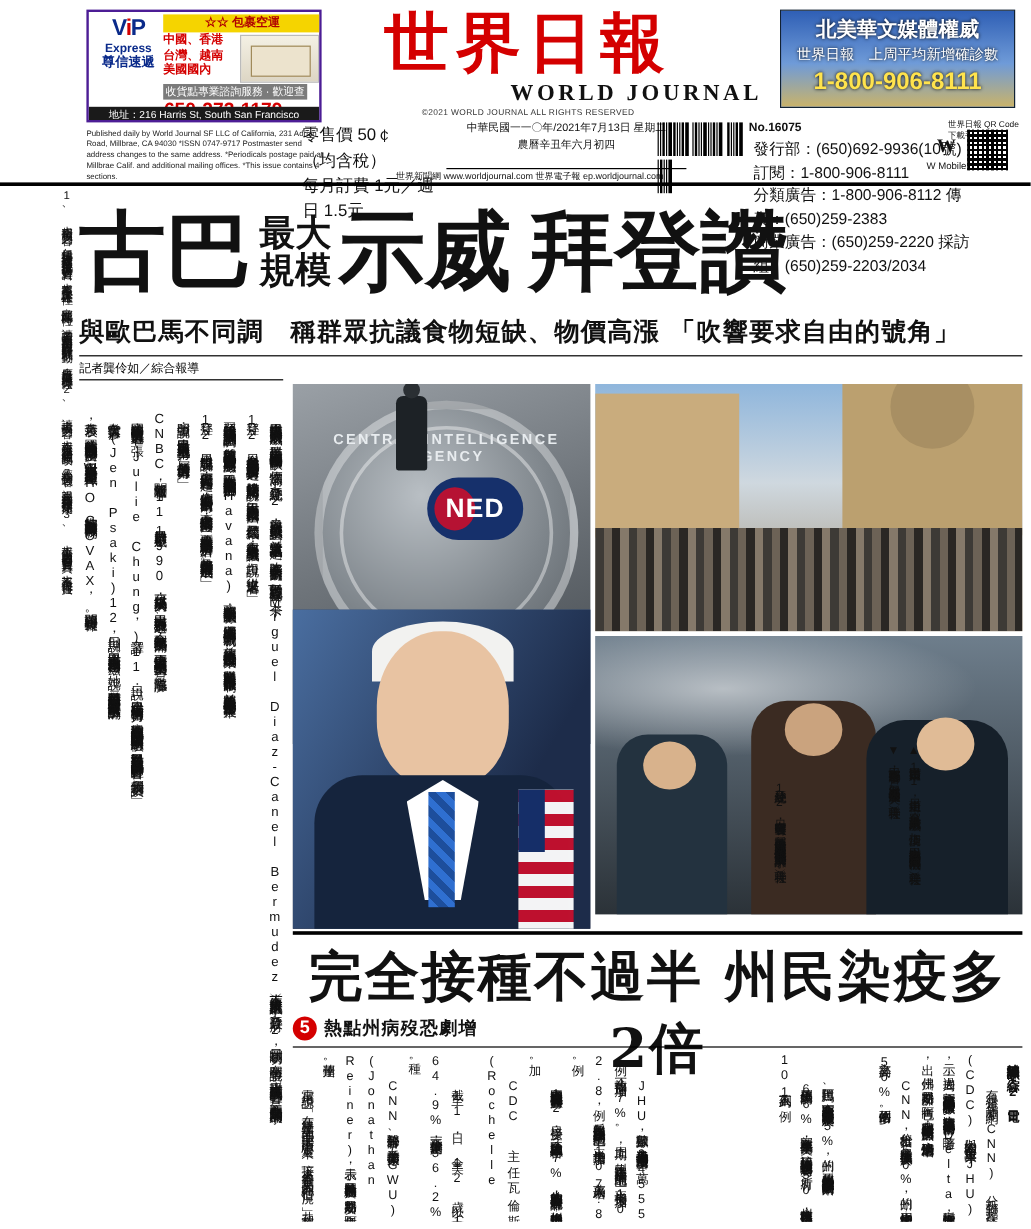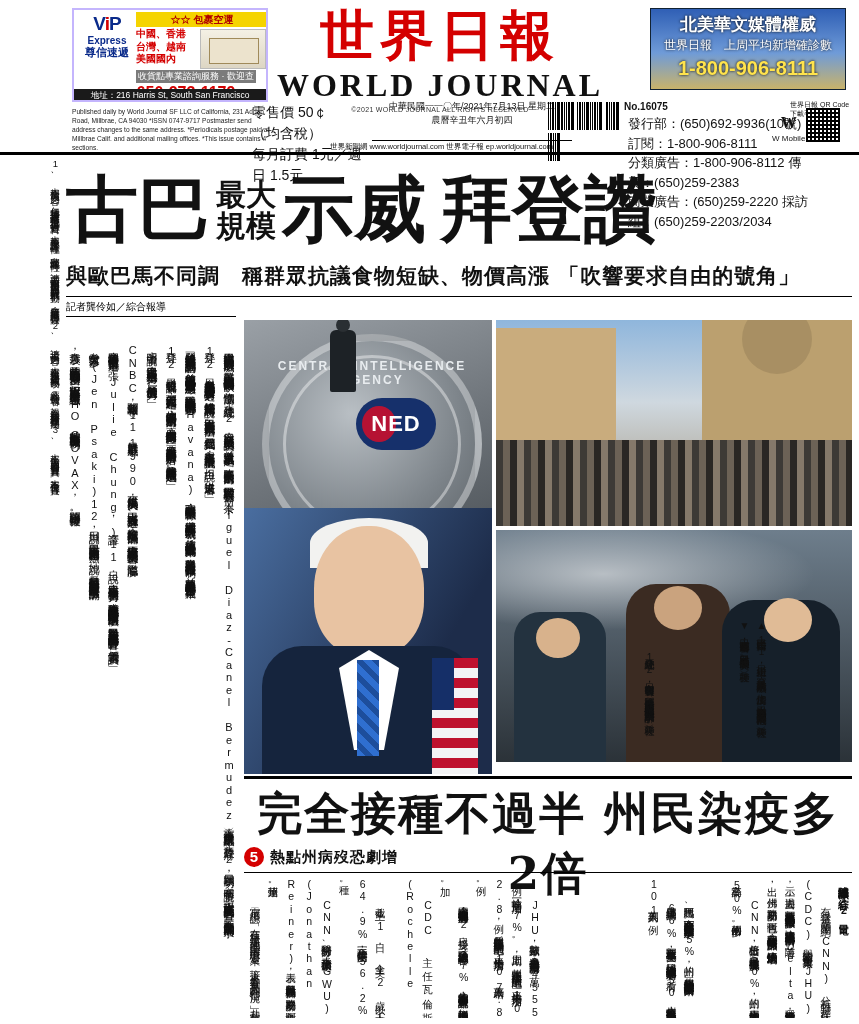--- a/index.html
+++ b/index.html
@@ -14,21 +14,21 @@
   }
   .page { position: relative; width: 859px; height: 1024px; background: #fff; }
 
   
   .masthead {
     position: absolute; left: 0; top: 0; width: 859px; height: 118px;
     display: flex; align-items: flex-start;
   }
   .ad-left {
     width: 196px; height: 94px; margin: 8px 0 0 72px;
-    border: 2px solid #c4b5fd; background: #fff;
+    border: 2px solid #4c1d95; background: #fff;
     position: relative; overflow: hidden;
   }
   .ad-left .vip {
     position: absolute; left: 4px; top: 3px; width: 58px; text-align: center;
   }
   .ad-left .vip .v { font-size: 19px; font-weight: bold; color: #0a2a8a; letter-spacing: -1px; }
   .ad-left .vip .v span { color: #d40000; }
   .ad-left .vip .ex { font-size: 10px; font-weight: bold; color: #0a2a8a; }
   .ad-left .vip .cn { font-size: 11px; font-weight: bold; color: #0a2a8a; line-height: 1.15; }
   .ad-left .yellowbar {
@@ -64,21 +64,21 @@
   .logo-block {
     position: absolute; left: 245px; top: 6px; width: 390px; text-align: center;
   }
   .logo-cn {
     font-family: "DejaVu Serif", "Liberation Serif", serif;
     font-size: 54px; font-weight: bold; color: #d40000; letter-spacing: 6px;
     line-height: 1.1;
   }
   .logo-en {
     font-family: "Liberation Serif", serif;
-    font-size: 32px; font-weight: bold; letter-spacing: 3px; color: #111; margin-top: 2px;
+    font-size: 19px; font-weight: bold; letter-spacing: 3px; color: #111; margin-top: 2px; text-align: right;
   }
   .logo-copy { font-size: 7px; color: #333; margin-top: 2px; letter-spacing: .3px; }
 
   .ad-right {
     position: absolute; left: 650px; top: 8px; width: 196px; height: 82px;
     background: linear-gradient(#2244aa,#4a74c8);
     border: 1px solid #123; overflow: hidden;
   }
   .ad-right .sky { position: absolute; inset: 0; background: linear-gradient(#2f5fb5 0%, #6f9bd8 55%, #c9b36a 100%); }
   .ad-right .t1 { position: absolute; top: 4px; left: 0; width: 100%; text-align: center; color: #fff; font-size: 17px; font-weight: bold; text-shadow: 0 0 3px #000; }

